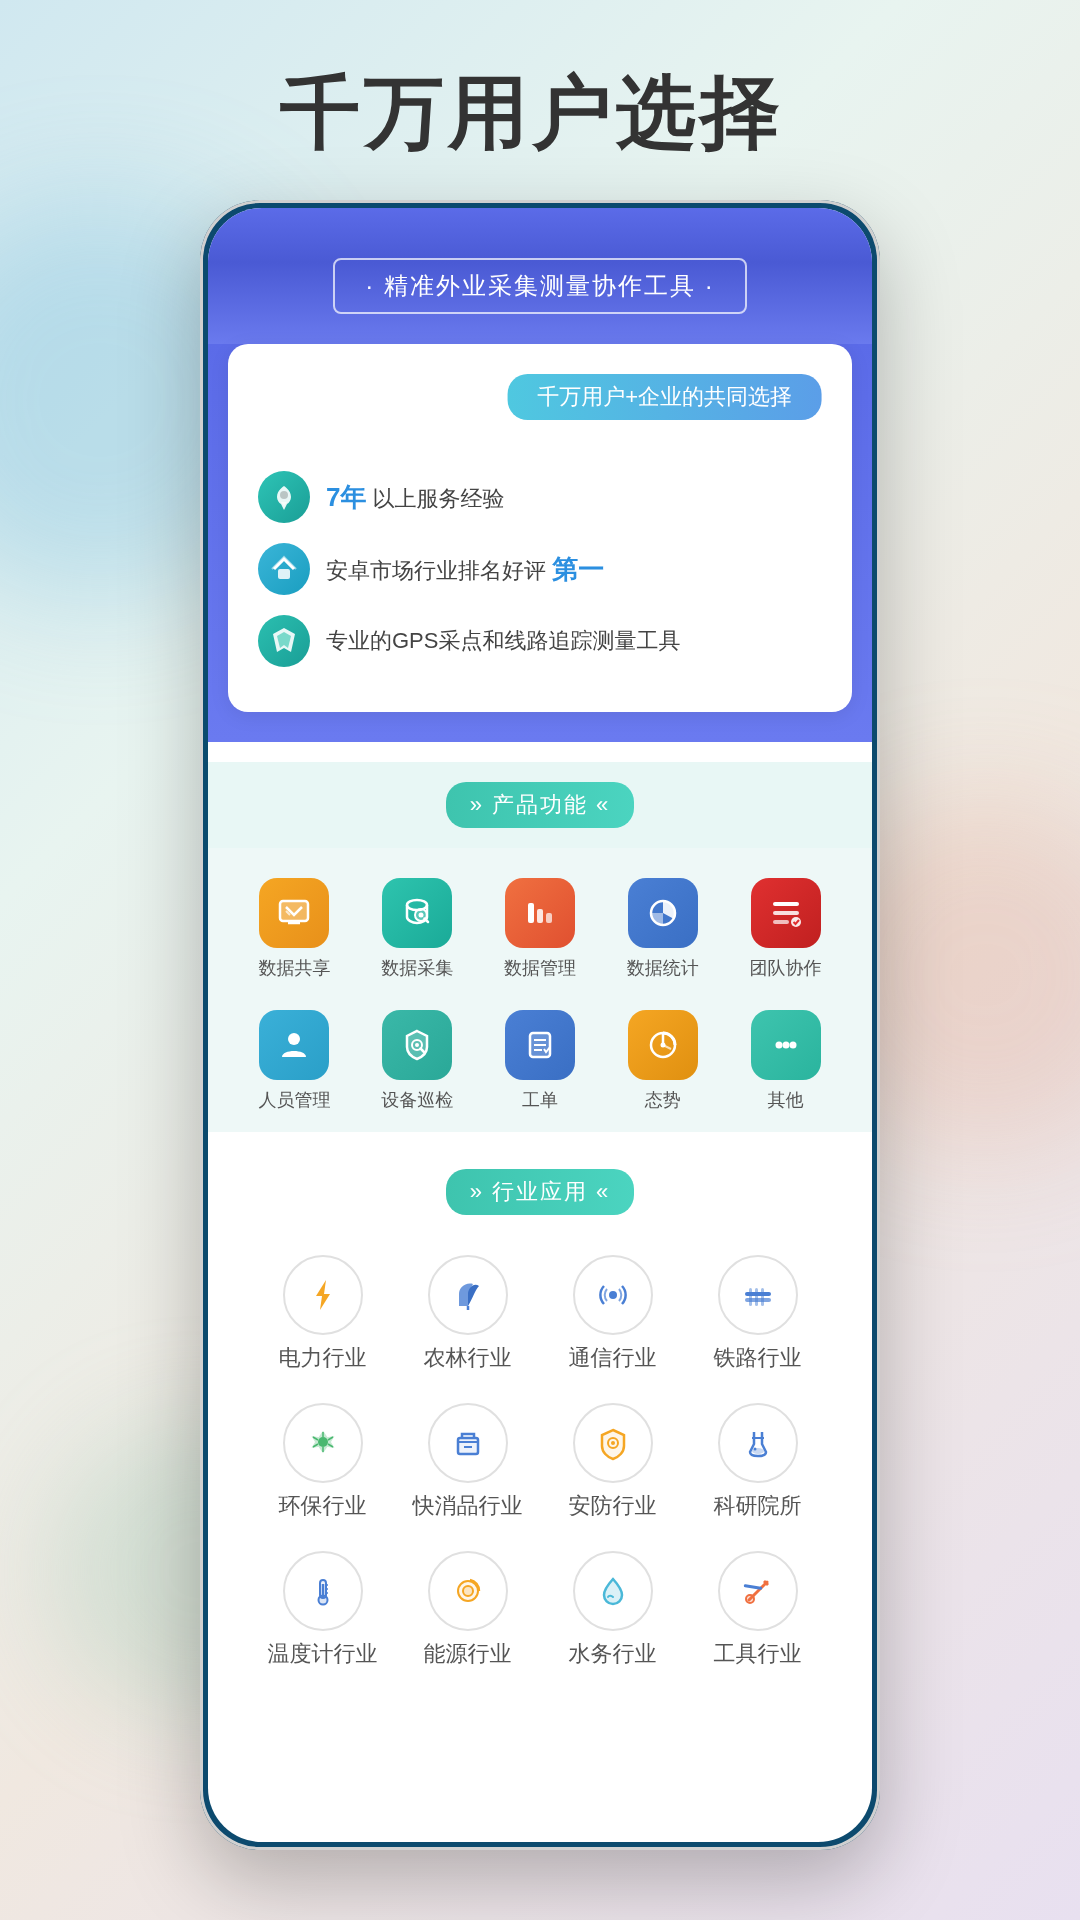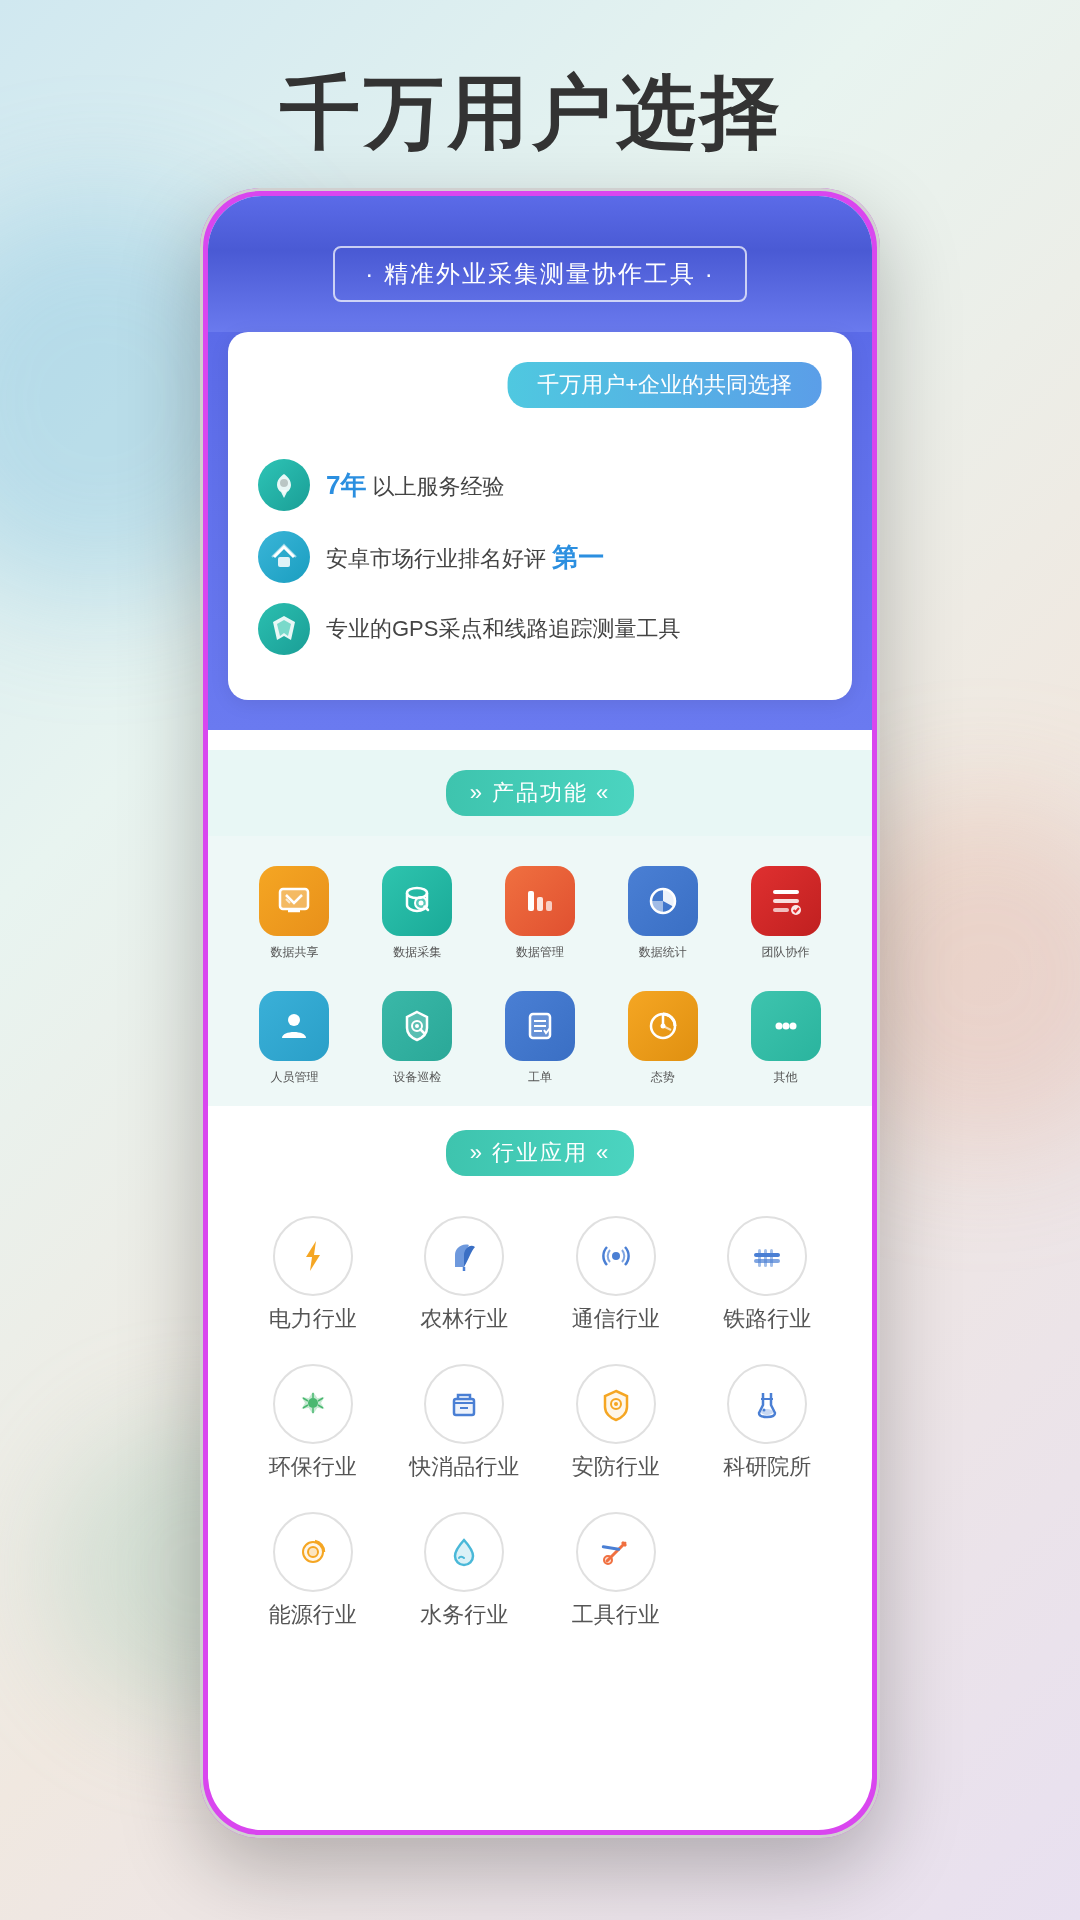--- a/index.html
+++ b/index.html
@@ -56,26 +56,26 @@
       font-size: 80px;
       font-weight: 700;
       color: #333;
       z-index: 10;
       letter-spacing: 4px;
     }
 
     
     .phone-mockup {
       position: absolute;
-      top: 188px;
+      top: 200px;
       left: 50%;
       transform: translateX(-50%);
       width: 680px;
       height: 1650px;
-      background: #d946ef;
+      background: #0c4a6e;
       border-radius: 60px;
       box-shadow: 0 30px 80px rgba(0,0,0,0.25), inset 0 0 0 3px #d0d0d0;
       z-index: 5;
       overflow: hidden;
     }
 
     .phone-inner {
       position: absolute;
       top: 8px; left: 8px; right: 8px; bottom: 8px;
       background: #fff;
@@ -200,29 +200,29 @@
     .icon-circle {
       width: 70px; height: 70px;
       border-radius: 18px;
       display: flex;
       align-items: center;
       justify-content: center;
       font-size: 30px;
     }
 
     .icon-label {
-      font-size: 12px;
+      font-size: 18px;
       color: #555;
       text-align: center;
     }
 
     
     .industry-section {
       background: #fff;
-      margin: 4px;
+      margin: 17px;
       padding: 0 0 20px;
     }
 
     .industry-header {
       text-align: center;
       padding: 20px;
     }
 
     .industry-grid {
       padding: 10px 30px;
@@ -542,20 +542,33 @@
             <svg width="38" height="38" viewBox="0 0 38 38" fill="none">
               <path d="M15 8 L15 20 L11 28 C11 30 13 32 19 32 C25 32 27 30 27 28 L23 20 L23 8" stroke="#4a7fd4" stroke-width="2.5" fill="none"></path>
               <line x1="13" y1="14" x2="25" y2="14" stroke="#4a7fd4" stroke-width="2"></line>
               <ellipse cx="19" cy="27" rx="6" ry="3" fill="rgba(74,127,212,0.3)"></ellipse>
               <circle cx="16" cy="25" r="1.5" fill="#4a7fd4"></circle>
             </svg>
           </div>
           <span class="industry-label">科研院所</span>
         </div>
 
+        <div class="industry-item">
+          <div class="industry-circle">
+            <svg width="38" height="38" viewBox="0 0 38 38" fill="none">
+              <rect x="16" y="8" width="6" height="18" rx="3" stroke="#4a7fd4" stroke-width="2" fill="rgba(74,127,212,0.1)"></rect>
+              <circle cx="19" cy="28" r="4.5" stroke="#4a7fd4" stroke-width="2" fill="rgba(74,127,212,0.2)"></circle>
+              <line x1="19" y1="12" x2="19" y2="25" stroke="#4a7fd4" stroke-width="2.5"></line>
+              <line x1="22" y1="13" x2="24" y2="13" stroke="#4a7fd4" stroke-width="1.5"></line>
+              <line x1="22" y1="17" x2="24" y2="17" stroke="#4a7fd4" stroke-width="1.5"></line>
+              <line x1="22" y1="21" x2="24" y2="21" stroke="#4a7fd4" stroke-width="1.5"></line>
+            </svg>
+          </div>
+          <span class="industry-label">温度计行业</span>
+        </div>
 
         <div class="industry-item">
           <div class="industry-circle">
             <svg width="38" height="38" viewBox="0 0 38 38" fill="none">
               <circle cx="19" cy="19" r="10" stroke="#f5a623" stroke-width="2" fill="rgba(245,166,35,0.1)"></circle>
               <circle cx="19" cy="19" r="5" stroke="#f5a623" stroke-width="2" fill="rgba(245,166,35,0.2)"></circle>
               <path d="M21 8 A11 11 0 0 1 30 19" stroke="#f5a623" stroke-width="2.5" fill="none"></path>
             </svg>
           </div>
           <span class="industry-label">能源行业</span>

